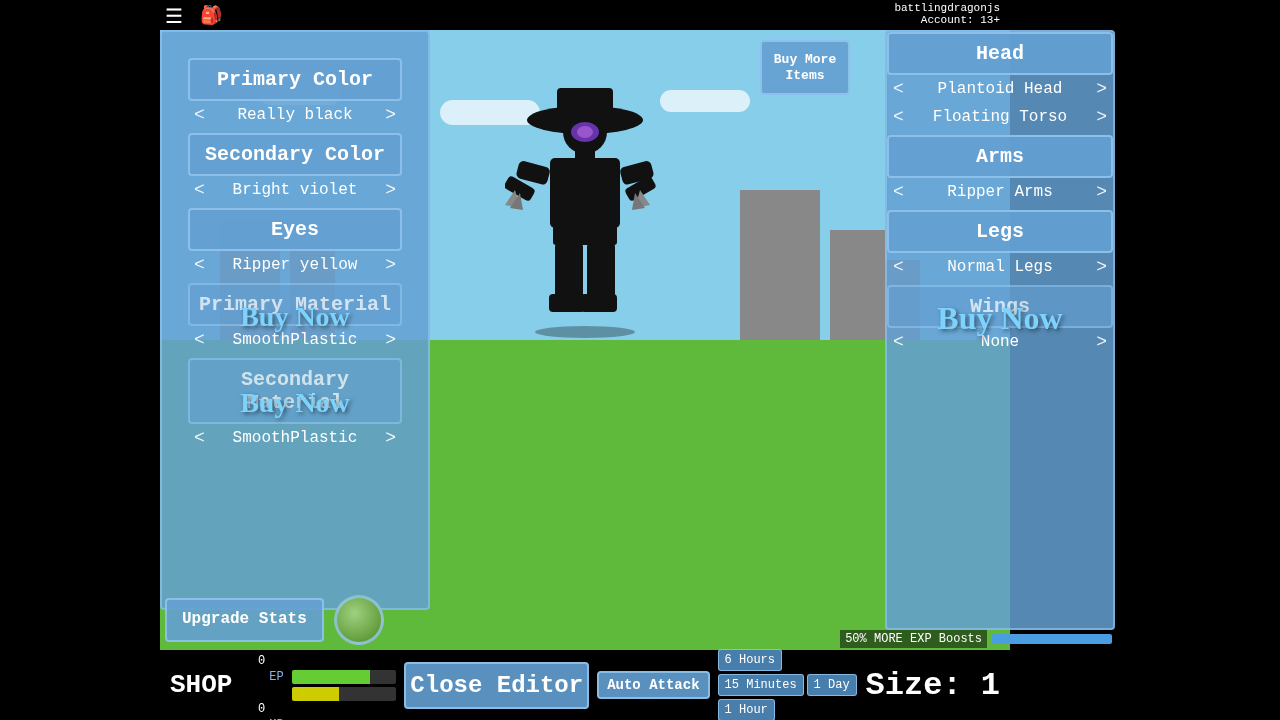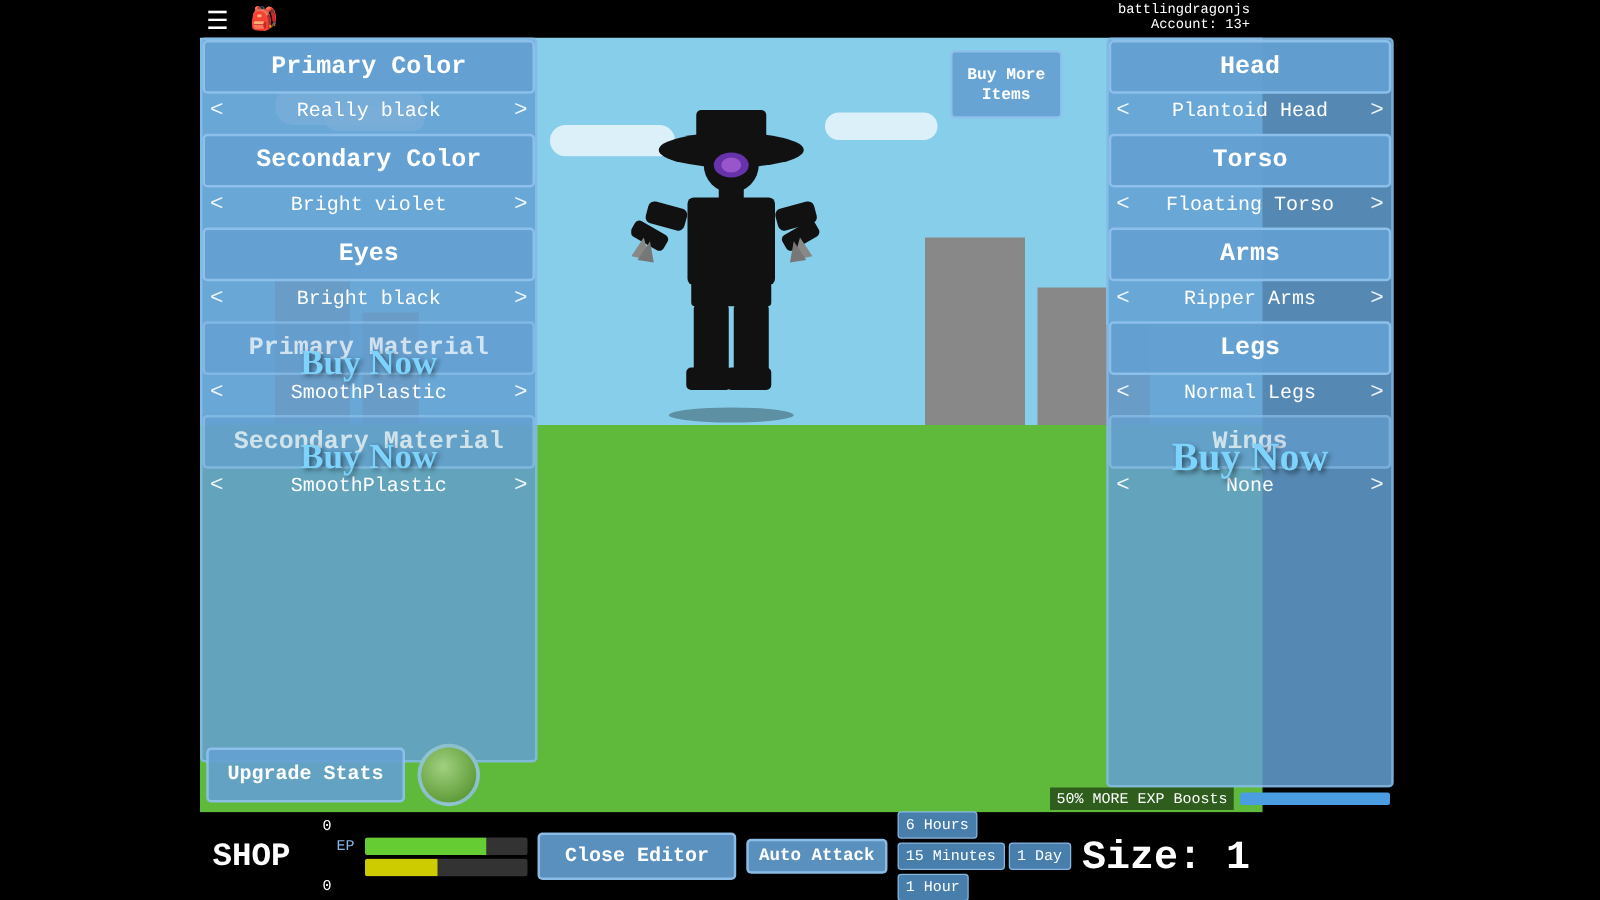--- a/index.html
+++ b/index.html
@@ -84,21 +84,21 @@
     
     #left-panel {
       position: absolute;
       left: 160px;
       top: 30px;
       width: 270px;
       height: 580px;
       background: rgba(100, 160, 210, 0.85);
       border: 2px solid rgba(150,200,240,0.6);
       z-index: 10;
-      padding: 0;
+      padding: 26px;
       border-radius: 4px;
     }
 
     .section-btn {
       display: block;
       width: 100%;
       padding: 8px 0;
       background: rgba(100,160,210,0.9);
       border: 2px solid rgba(150,200,240,0.8);
       color: white;
@@ -307,24 +307,24 @@
     }
 
     .hp-bar-fill {
       height: 100%;
     }
 
     #close-editor-btn {
       background: rgba(100,160,210,0.9);
       border: 2px solid rgba(150,200,240,0.8);
       color: white;
-      font-size: 16px;
-      font-family: 'Courier New', monospace;
-      font-weight: bold;
-      padding: 8px 20px;
+      font-size: 24px;
+      font-family: 'Courier New', monospace;
+      font-weight: bold;
+      padding: 8px 4px;
       cursor: pointer;
       border-radius: 4px;
     }
 
     #auto-attack-area {
       display: flex;
       flex-direction: column;
       align-items: center;
     }
 
@@ -524,21 +524,21 @@
   <div class="nav-row">
     <span class="nav-arrow">&lt;</span>
     <span class="nav-label">Bright violet</span>
     <span class="nav-arrow">&gt;</span>
   </div>
 
   <button class="section-btn">Eyes</button>
 
   <div class="nav-row">
     <span class="nav-arrow">&lt;</span>
-    <span class="nav-label">Bright black</span>
+    <span class="nav-label">Ripper yellow</span>
     <span class="nav-arrow">&gt;</span>
   </div>
 
   <div class="material-section">
     <button class="section-btn" style="opacity:0.7;">Primary Material</button>
     <div class="nav-row">
       <span class="nav-arrow">&lt;</span>
       <span class="nav-label">SmoothPlastic</span>
       <span class="nav-arrow">&gt;</span>
     </div>
@@ -566,21 +566,20 @@
 
 <div id="right-panel">
 
   <button class="section-btn">Head</button>
   <div class="nav-row">
     <span class="nav-arrow">&lt;</span>
     <span class="nav-label">Plantoid Head</span>
     <span class="nav-arrow">&gt;</span>
   </div>
 
-  <button class="section-btn">Torso</button>
   <div class="nav-row">
     <span class="nav-arrow">&lt;</span>
     <span class="nav-label">Floating Torso</span>
     <span class="nav-arrow">&gt;</span>
   </div>
 
   <button class="section-btn">Arms</button>
   <div class="nav-row">
     <span class="nav-arrow">&lt;</span>
     <span class="nav-label">Ripper Arms</span>

